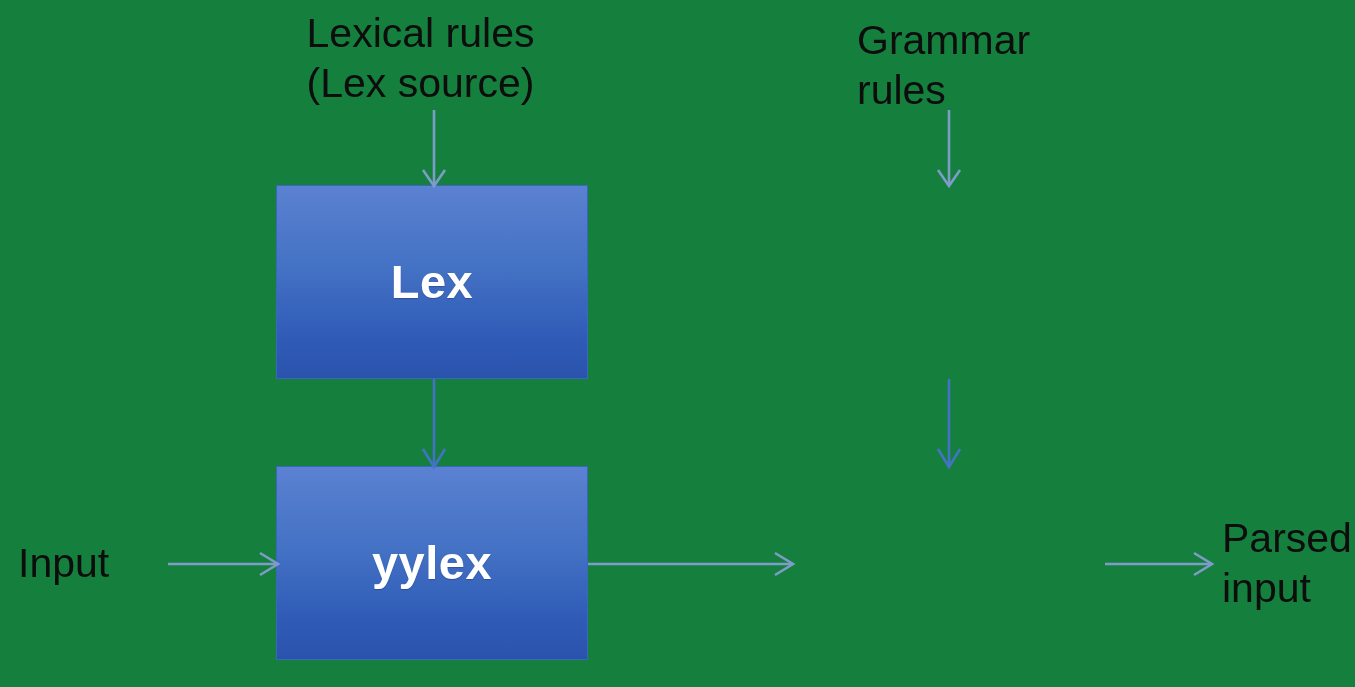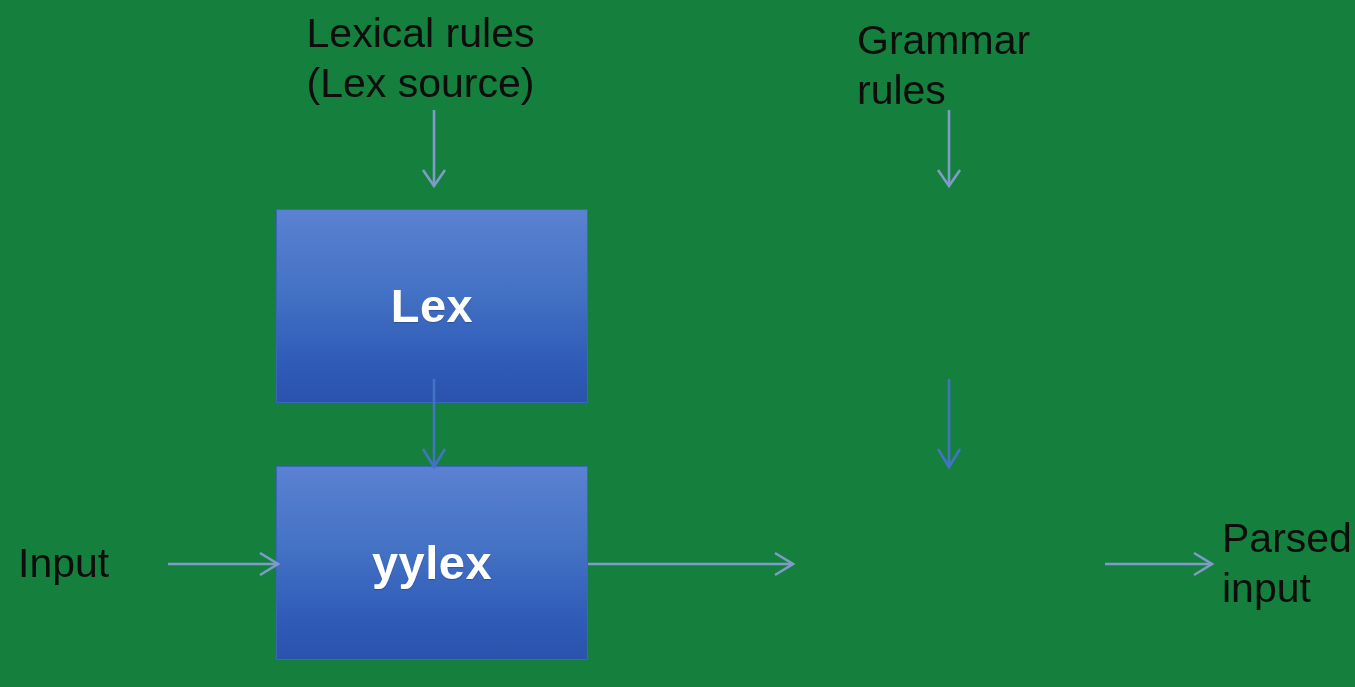--- a/index.html
+++ b/index.html
@@ -62,21 +62,21 @@
 (Lex source)</div>
 
   <div class="label left" style="left:857px; top:8px; width:310px;margin-top:7px;">Grammar
 rules</div>
 
   <div class="label left" style="left:18px; top:538px; width:180px;">Input</div>
 
   <div class="label left" style="left:1222px; top:513px; width:140px;">Parsed
 input</div>
 
-  <div class="pbox" style="left:276px; top:185px; width:312px; height:194px;margin-top:24px;">
+  <div class="pbox" style="left:276px; top:185px; width:312px; height:194px;">
     <span class="pbox-label">Lex</span>
   </div>
 
 
   <div class="pbox" style="left:276px; top:466px; width:312px; height:194px;">
     <span class="pbox-label">yylex</span>
   </div>
 
 
   <div class="arrow" style="left:418px; top:110px; width:32px; height:78px;">

